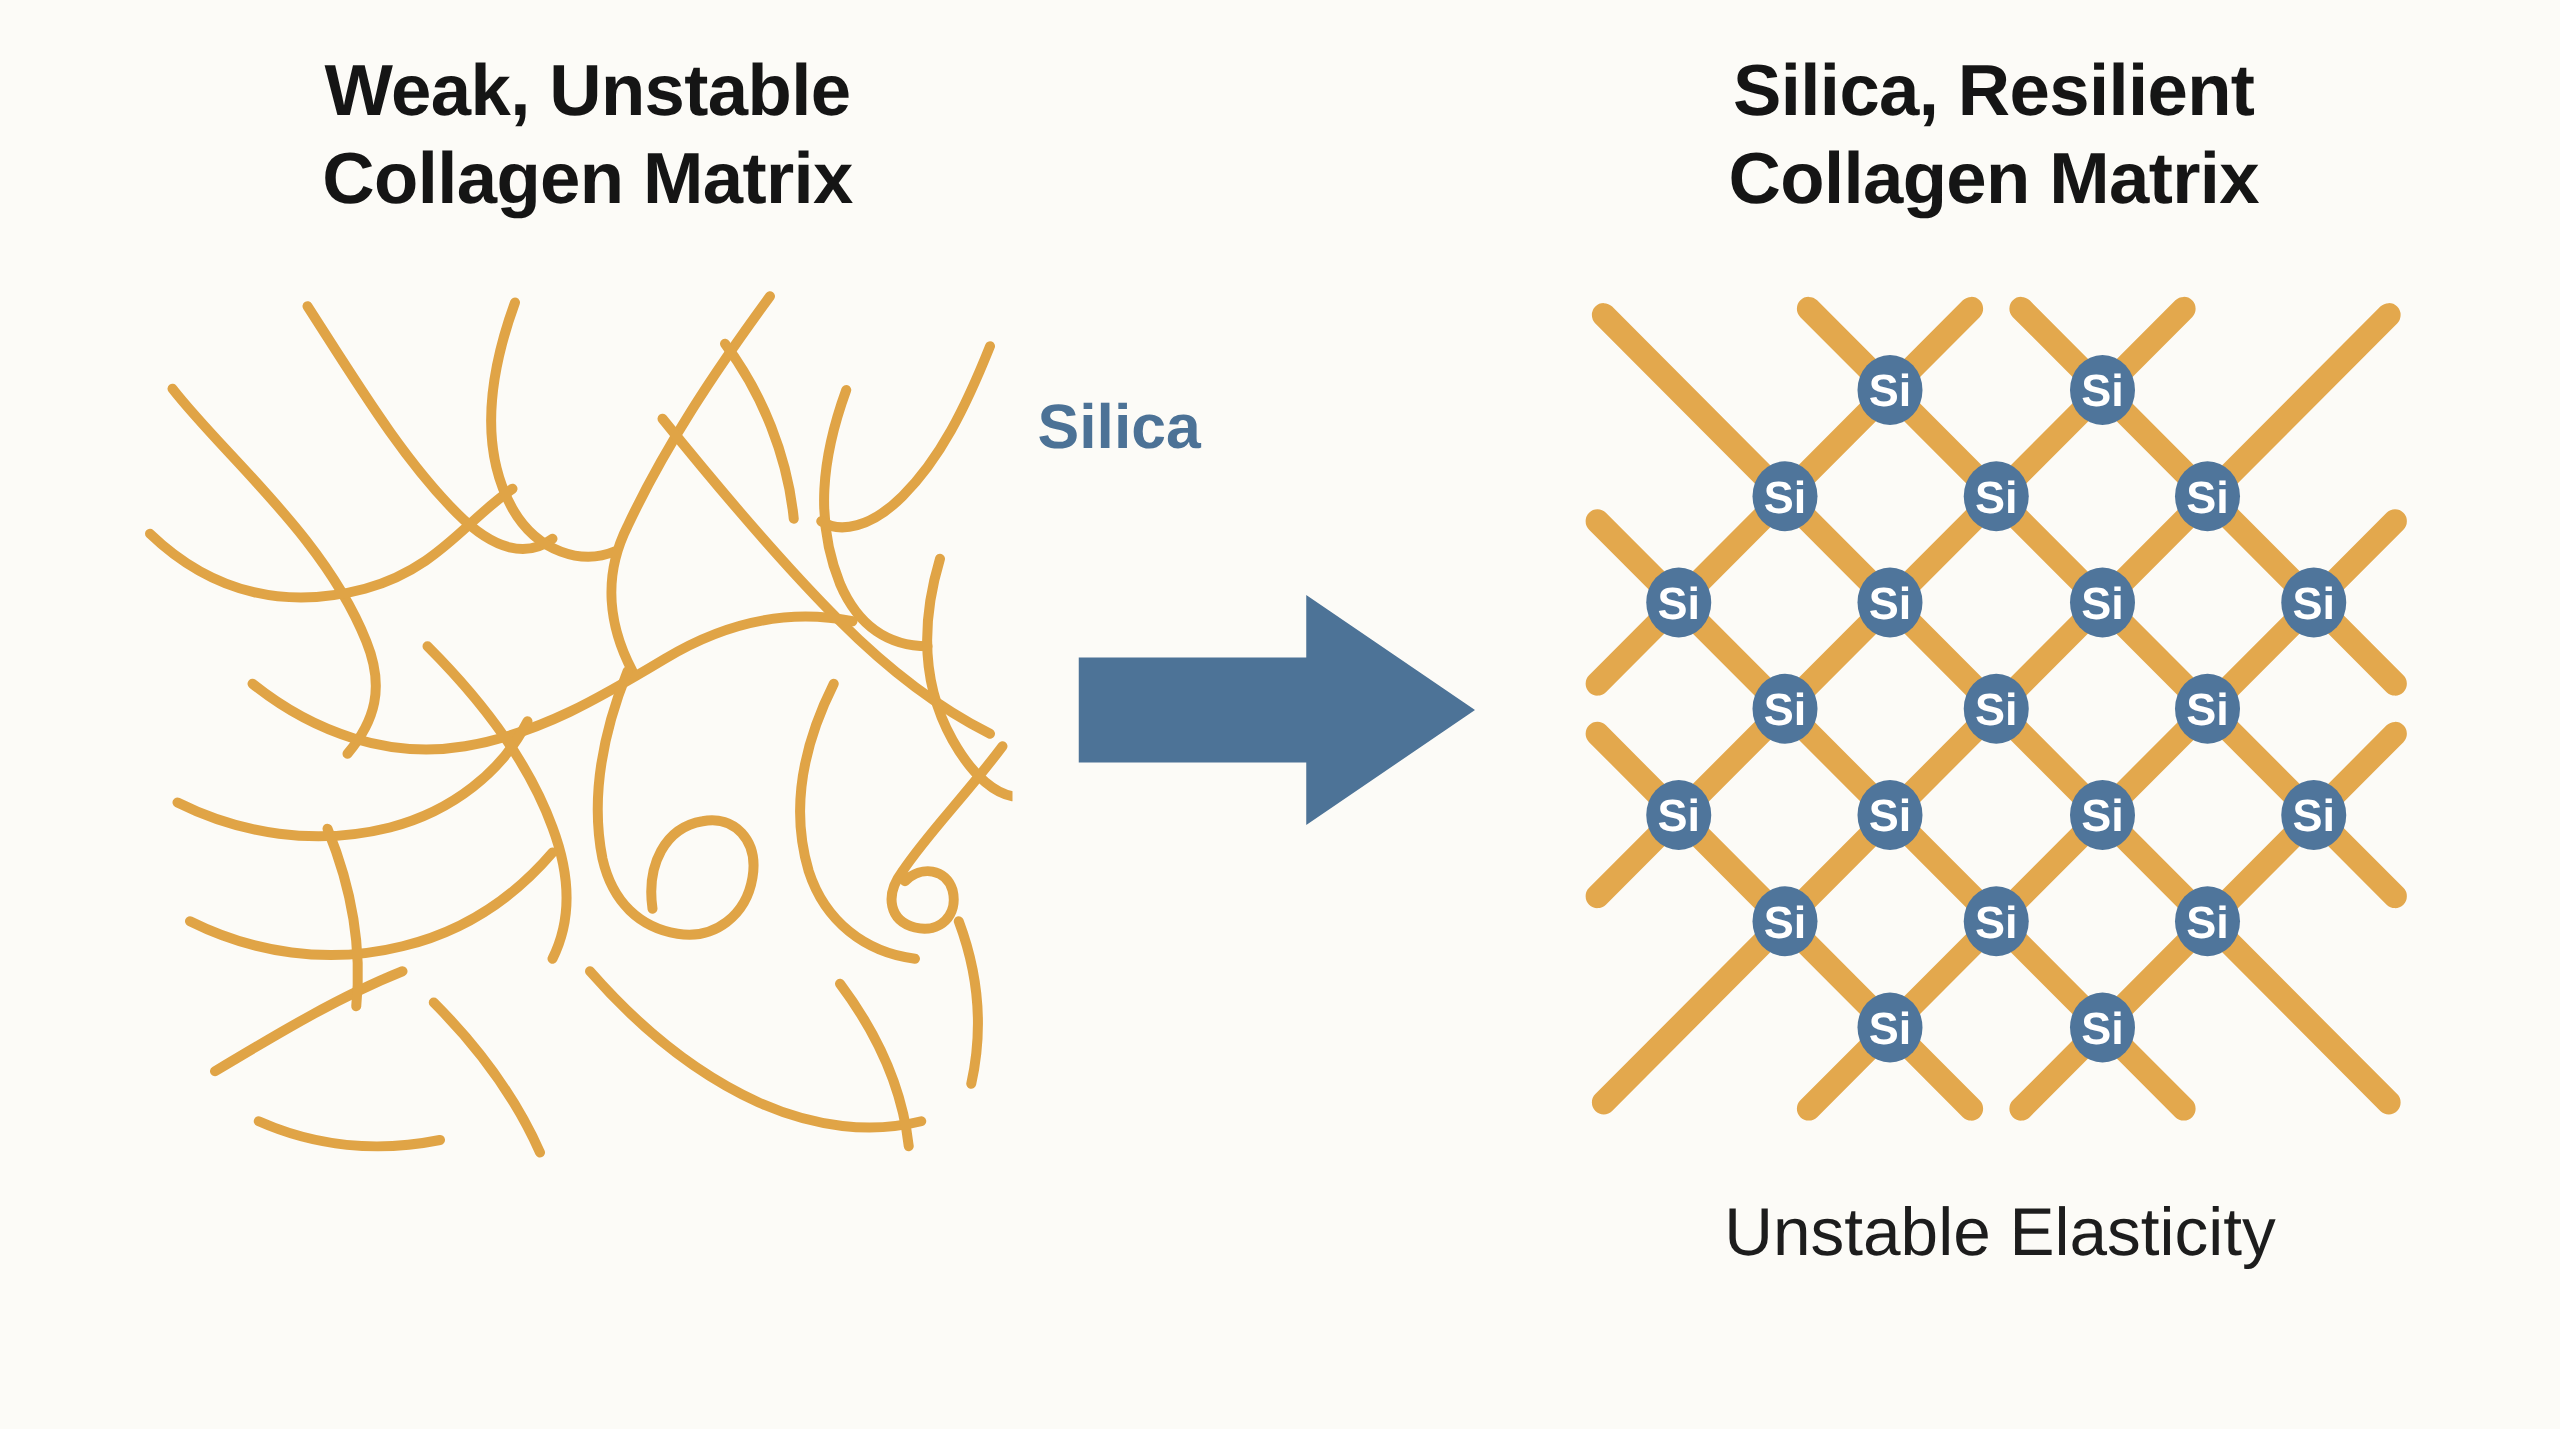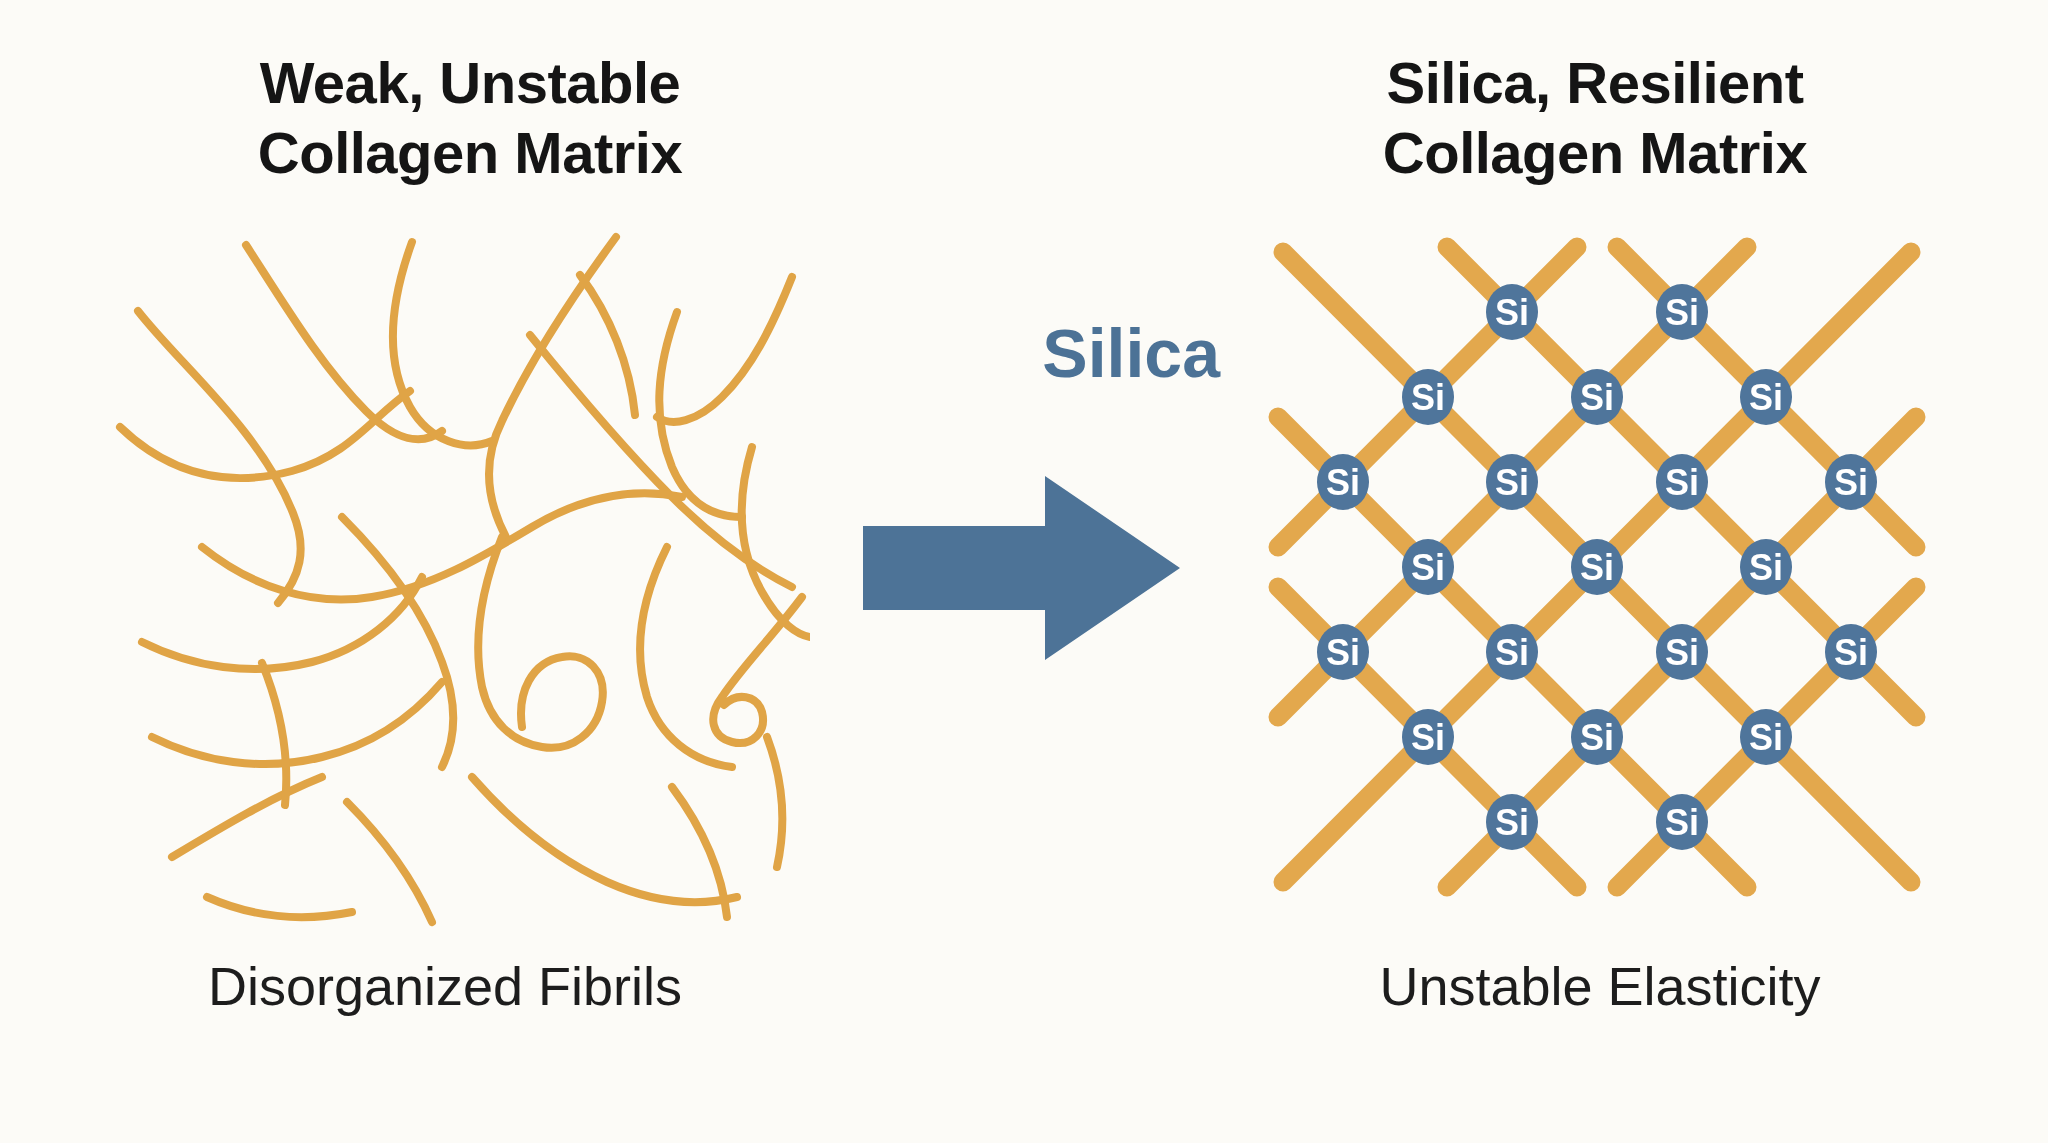--- a/index.html
+++ b/index.html
@@ -4,34 +4,34 @@
 <style>
   html,body{margin:0;padding:0;background:#e8e8e8;}
   .canvas{
     position:relative;
     width:2048px;height:1143px;
     background:var(--bg,#fcfbf7);
     overflow:hidden;
     font-family:"Liberation Sans", sans-serif;
   }
   .panel-title{
-    position:absolute;top:48px;
+    position:absolute;top:38px;
     width:700px;
     text-align:center;
     font-size:58px;font-weight:700;
     line-height:1.2;
     color:var(--title,#151515);
     letter-spacing:-0.5px;
   }
   .panel-title.left{left:120px;}
   .panel-title.right{left:1245px;}
   .crosslink-label{
     position:absolute;left:830px;top:308px;width:390px;
-    text-align:right;
-    font-size:68px;font-weight:700;line-height:1.34;
+    text-align:left;
+    font-size:50px;font-weight:700;line-height:1.34;
     color:var(--accent,#4c7296);
   }
   .caption{
     position:absolute;top:952px;
     text-align:center;
     font-size:54px;font-weight:400;line-height:1.26;
     color:var(--caption,#1d1d1d);
   }
   .caption.left{left:115px;width:660px;}
   .caption.right{left:1250px;width:700px;}
@@ -142,21 +142,18 @@
       <ellipse cx="357" cy="522" rx="26" ry="28" fill="#4f759b"></ellipse>
       <text x="357" y="535" fill="#ffffff" text-anchor="middle" class="si-label">Si</text>
       <ellipse cx="526" cy="522" rx="26" ry="28" fill="#4f759b"></ellipse>
       <text x="526" y="535" fill="#ffffff" text-anchor="middle" class="si-label">Si</text>
       <ellipse cx="272" cy="607" rx="26" ry="28" fill="#4f759b"></ellipse>
       <text x="272" y="620" fill="#ffffff" text-anchor="middle" class="si-label">Si</text>
       <ellipse cx="442" cy="607" rx="26" ry="28" fill="#4f759b"></ellipse>
       <text x="442" y="620" fill="#ffffff" text-anchor="middle" class="si-label">Si</text>
     </svg>
 
-  <div class="caption left">
-    <div>Disorganized Fibrils</div>
-  </div>
 
   <div class="caption right">
     <div>Unstable Elasticity</div>
   </div>
 
 </div>
 
 </body></html>

